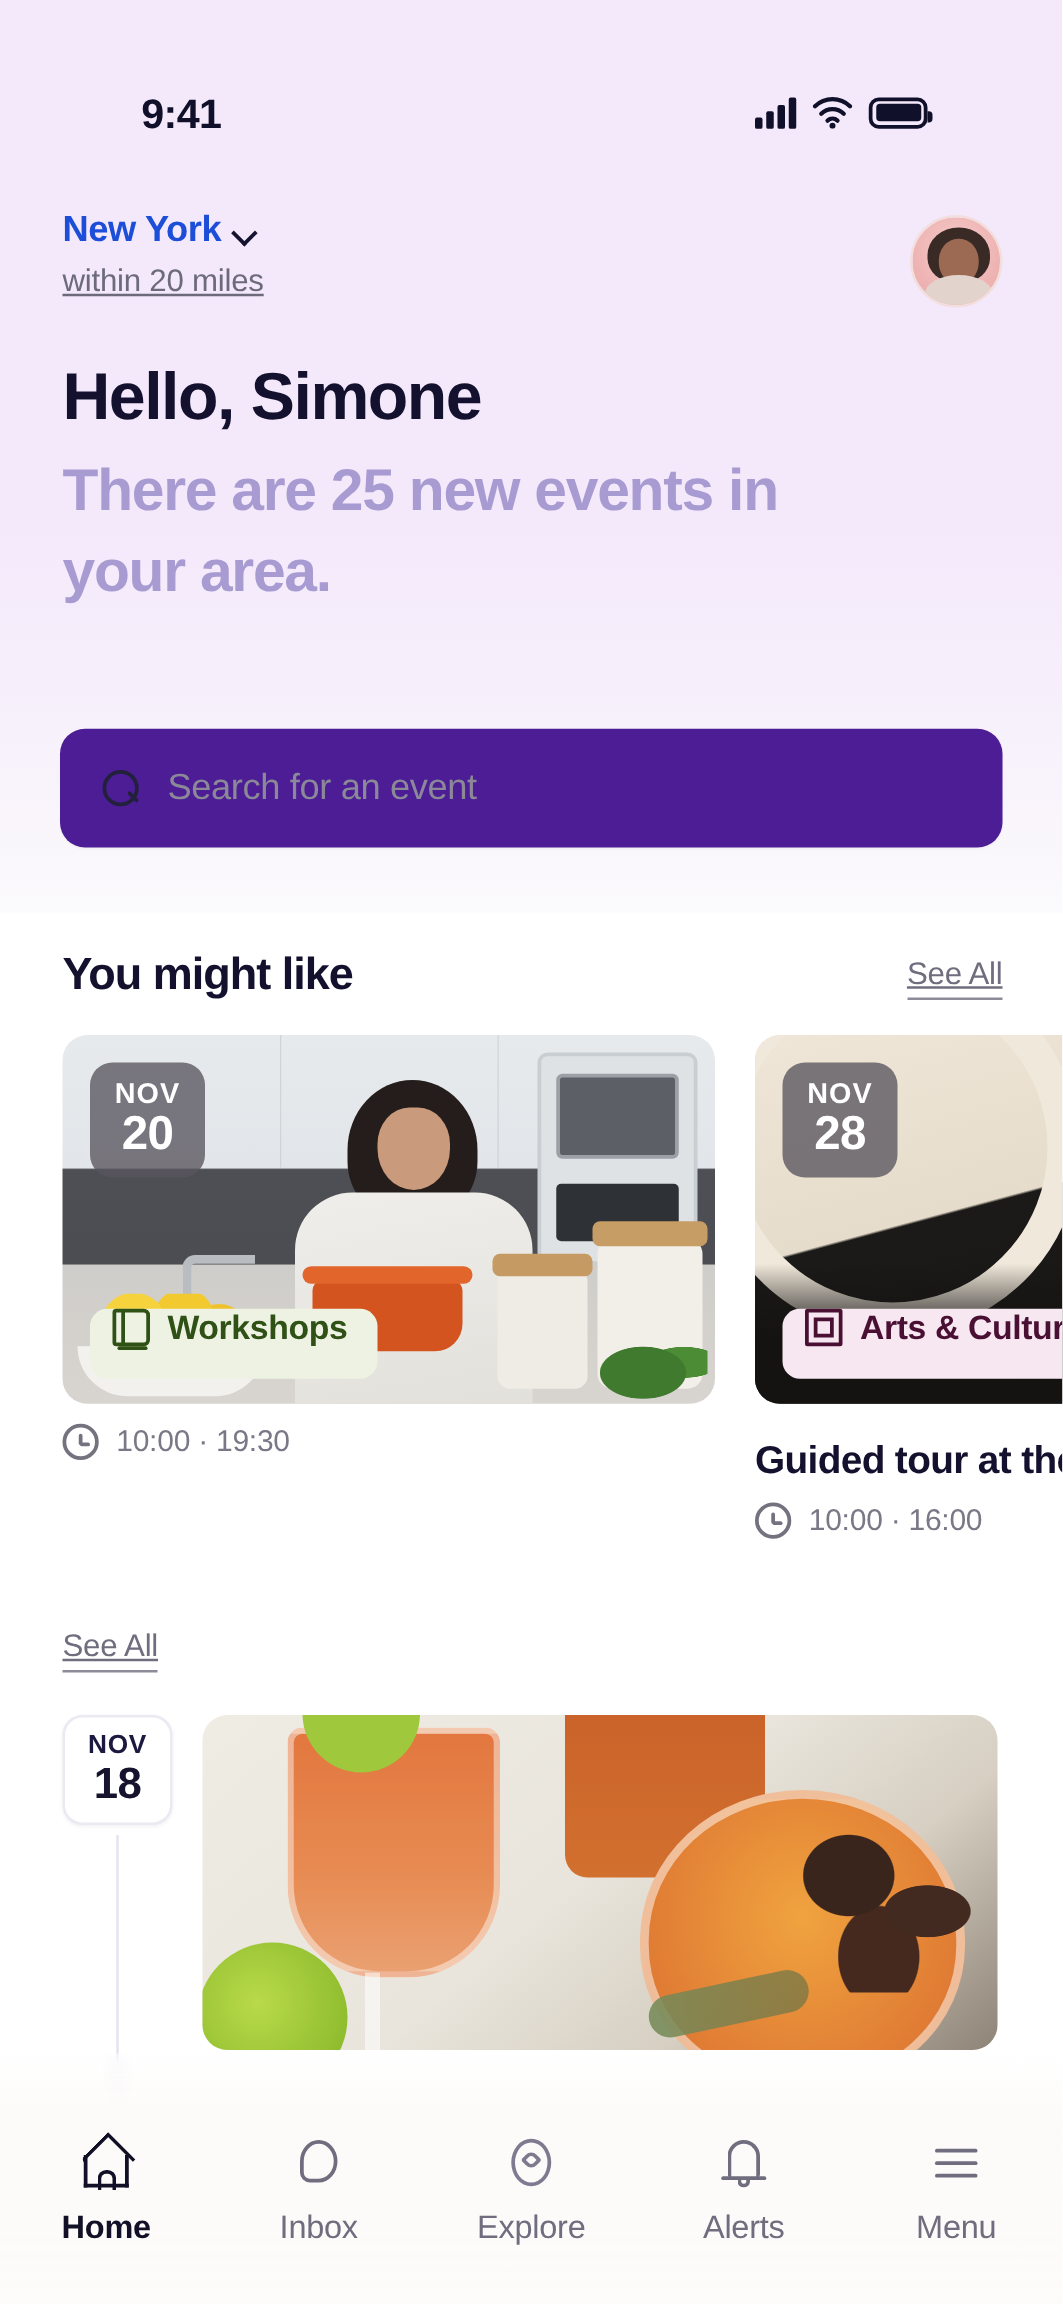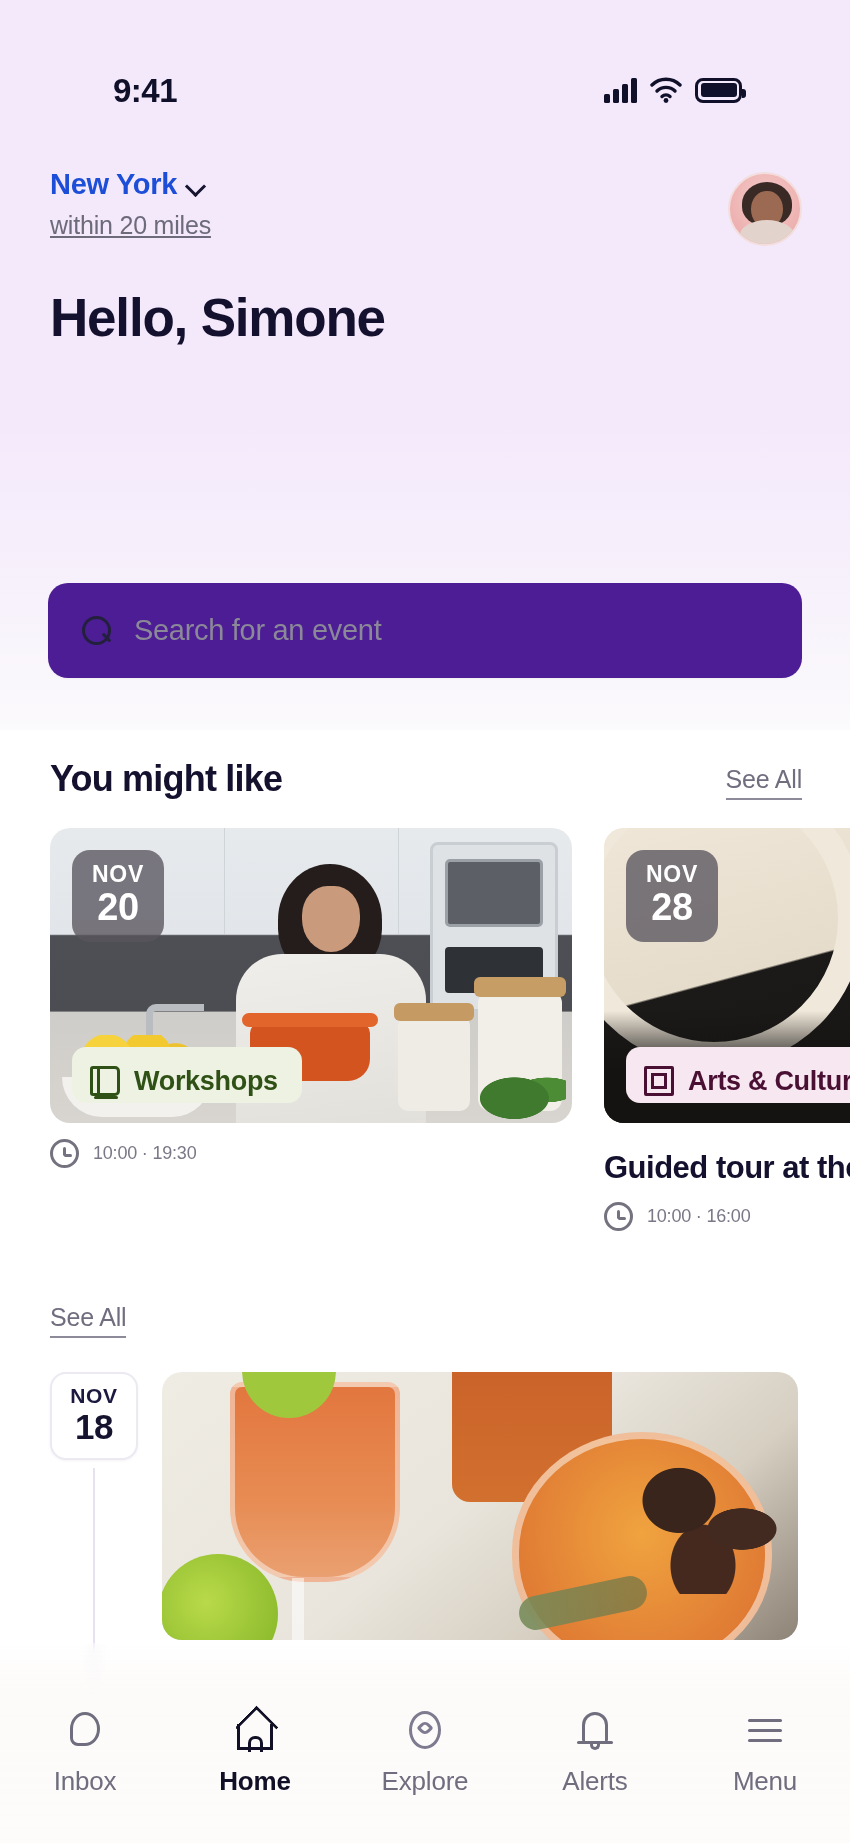--- a/index.html
+++ b/index.html
@@ -226,20 +226,21 @@
     font-weight: 800;
     color: #14112f;
     letter-spacing: -0.8px;
   }
   .see-all {
     font-size: 25px;
     color: #6f6d7e;
     border-bottom: 2px solid #8d8b9a;
     padding-bottom: 4px;
     letter-spacing: -0.2px;
+    text-decoration: underline;
   }
 
   
   .carousel {
     position: absolute;
     left: 0; top: 828px;
     width: 850px; height: 420px;
     overflow: hidden;
   }
   .cards-row {
@@ -378,23 +379,23 @@
   .date-badge .m { font-size: 23px; font-weight: 700; letter-spacing: 0.8px; line-height: 1; }
   .date-badge .d { font-size: 38px; font-weight: 800; line-height: 1.15; letter-spacing: -0.5px; }
 
   
   .cat-chip {
     position: absolute;
     left: 22px; bottom: 20px;
     height: 56px;
     border-radius: 14px;
     display: flex;
-    align-items: center;
+    align-items: flex-start;
     gap: 14px;
-    padding: 12px 24px 0 18px;
+    padding: 0 24px 0 18px;
     font-size: 27px;
     font-weight: 700;
     letter-spacing: -0.3px;
   }
   .cat-workshops { background: #eef2e3; color: #2f5116; }
   .cat-arts { background: #f7e7f0; color: #4a1034; }
   .chip-ico { width: 30px; height: 30px; flex: 0 0 auto; position: relative; }
   .ico-book {
     border: 3px solid #2f5116;
     border-radius: 3px 5px 5px 3px;
@@ -436,21 +437,21 @@
     position: relative;
     flex: 0 0 auto;
   }
   .clock::before {
     content:""; position:absolute; left:10px; top:5px; width:3px; height:9px; background:#74727f; border-radius:2px;
   }
   .clock::after {
     content:""; position:absolute; left:11px; top:12px; width:8px; height:3px; background:#74727f; border-radius:2px;
   }
   .card-time span {
-    font-size: 18px;
+    font-size: 24px;
     color: #7a7886;
     letter-spacing: -0.2px;
     text-align: center;
   }
 
   
   .upcoming-list {
     position: absolute;
     left: 0; top: 1372px;
     width: 850px;
@@ -605,20 +606,21 @@
   </div>
 
   <div class="avatar">
     <span class="hair"></span>
     <span class="face"></span>
     <span class="body"></span>
   </div>
 
   <div class="greet">
     <div class="greet-main">Hello, Simone</div>
+    <div class="greet-sub">There are 25 new events in your area.</div>
   </div>
 
   <div class="search">
     <span class="mag"></span>
     <span class="search-ph">Search for an event</span>
   </div>
 
   <div class="sec-head" style="top:758px;">
     <span class="sec-title">You might like</span>
     <span class="see-all">See All</span>
@@ -707,32 +709,32 @@
         <span class="d-rosemary"></span>
         <span class="d-figs"></span>
         <span class="d-lime2"></span>
       </div>
     </div>
   </div>
 
   <div class="nav-fade"></div>
   <div class="navbar">
 
+    <div class="nav-item active">
+      <span class="nav-ico">
+        <span class="ico-home"></span><span class="home-door"></span>
+      </span>
+      <span class="nav-label">Home</span>
+    </div>
+
     <div class="nav-item">
       <span class="nav-ico">
         <span class="ico-chat"></span>
       </span>
       <span class="nav-label">Inbox</span>
-    </div>
-
-    <div class="nav-item active">
-      <span class="nav-ico">
-        <span class="ico-home"></span><span class="home-door"></span>
-      </span>
-      <span class="nav-label">Home</span>
     </div>
 
     <div class="nav-item">
       <span class="nav-ico">
         <span class="ico-compass"></span>
           <span class="compass-needle"></span>
       </span>
       <span class="nav-label">Explore</span>
     </div>
 

